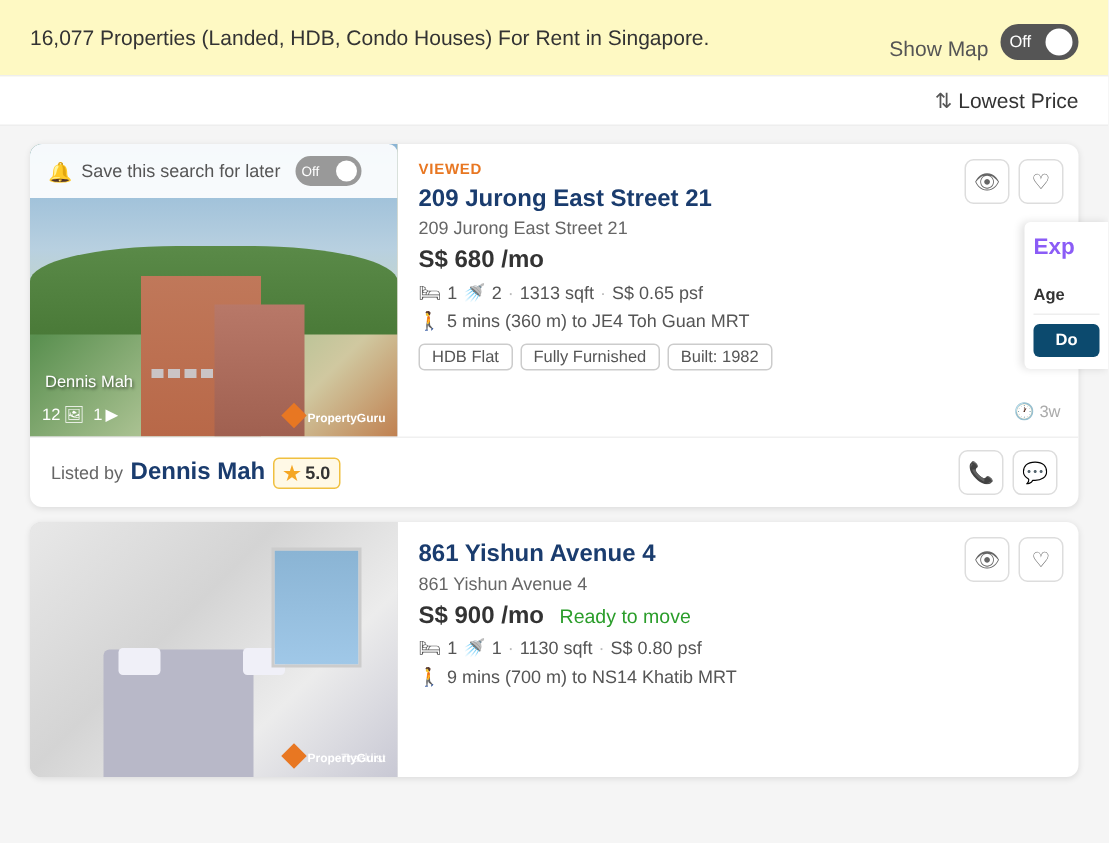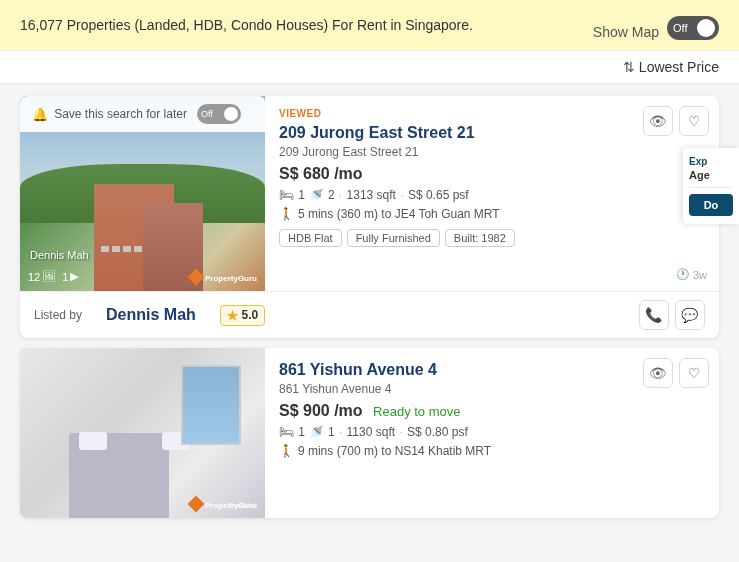--- a/index.html
+++ b/index.html
@@ -487,21 +487,21 @@
           </div>
 
           <div class="timestamp">
             <span>🕐</span>
             <span>3w</span>
           </div>
         </div>
       </div>
 
       <div class="card-footer">
-        <div style="display:flex; align-items:center; gap:24px;">
+        <div style="display:flex; align-items:center; gap:5px;">
           <span class="listed-by">Listed by</span>
           <span class="agent-name-link">Dennis Mah</span>
           <div class="rating-badge">
             <span class="star-icon">★</span>
             <span>5.0</span>
           </div>
         </div>
         <div class="footer-actions">
           <button class="icon-btn" title="Call">📞</button>
           <button class="icon-btn" title="Message">💬</button>
@@ -558,19 +558,19 @@
             <button class="icon-btn" title="View">👁</button>
             <button class="icon-btn" title="Save">♡</button>
           </div>
         </div>
       </div>
     </div>
 
   </div>
 
   <div style="position:absolute; right:0; top:148px; width:56px; background:#fff; box-shadow: -2px 0 6px rgba(0,0,0,0.12); padding:8px 6px; border-radius:4px 0 0 4px;">
-    <div style="font-size:10px; font-weight:700; color:#0c4a6e; margin-bottom:2px;">Exp</div>
+    <div style="font-size:15px; font-weight:700; color:#8b5cf6; margin-bottom:18px;">Exp</div>
     <div style="font-size:11px; font-weight:700; color:#333;">Age</div>
     <hr class="divider-line" style="margin:6px 0;">
     <div style="background:#0c4a6e; color:#fff; padding:5px 4px; border-radius:4px; font-size:11px; font-weight:600; text-align:center; cursor:pointer;">Do</div>
   </div>
 
 </div>
 
 </body></html>

